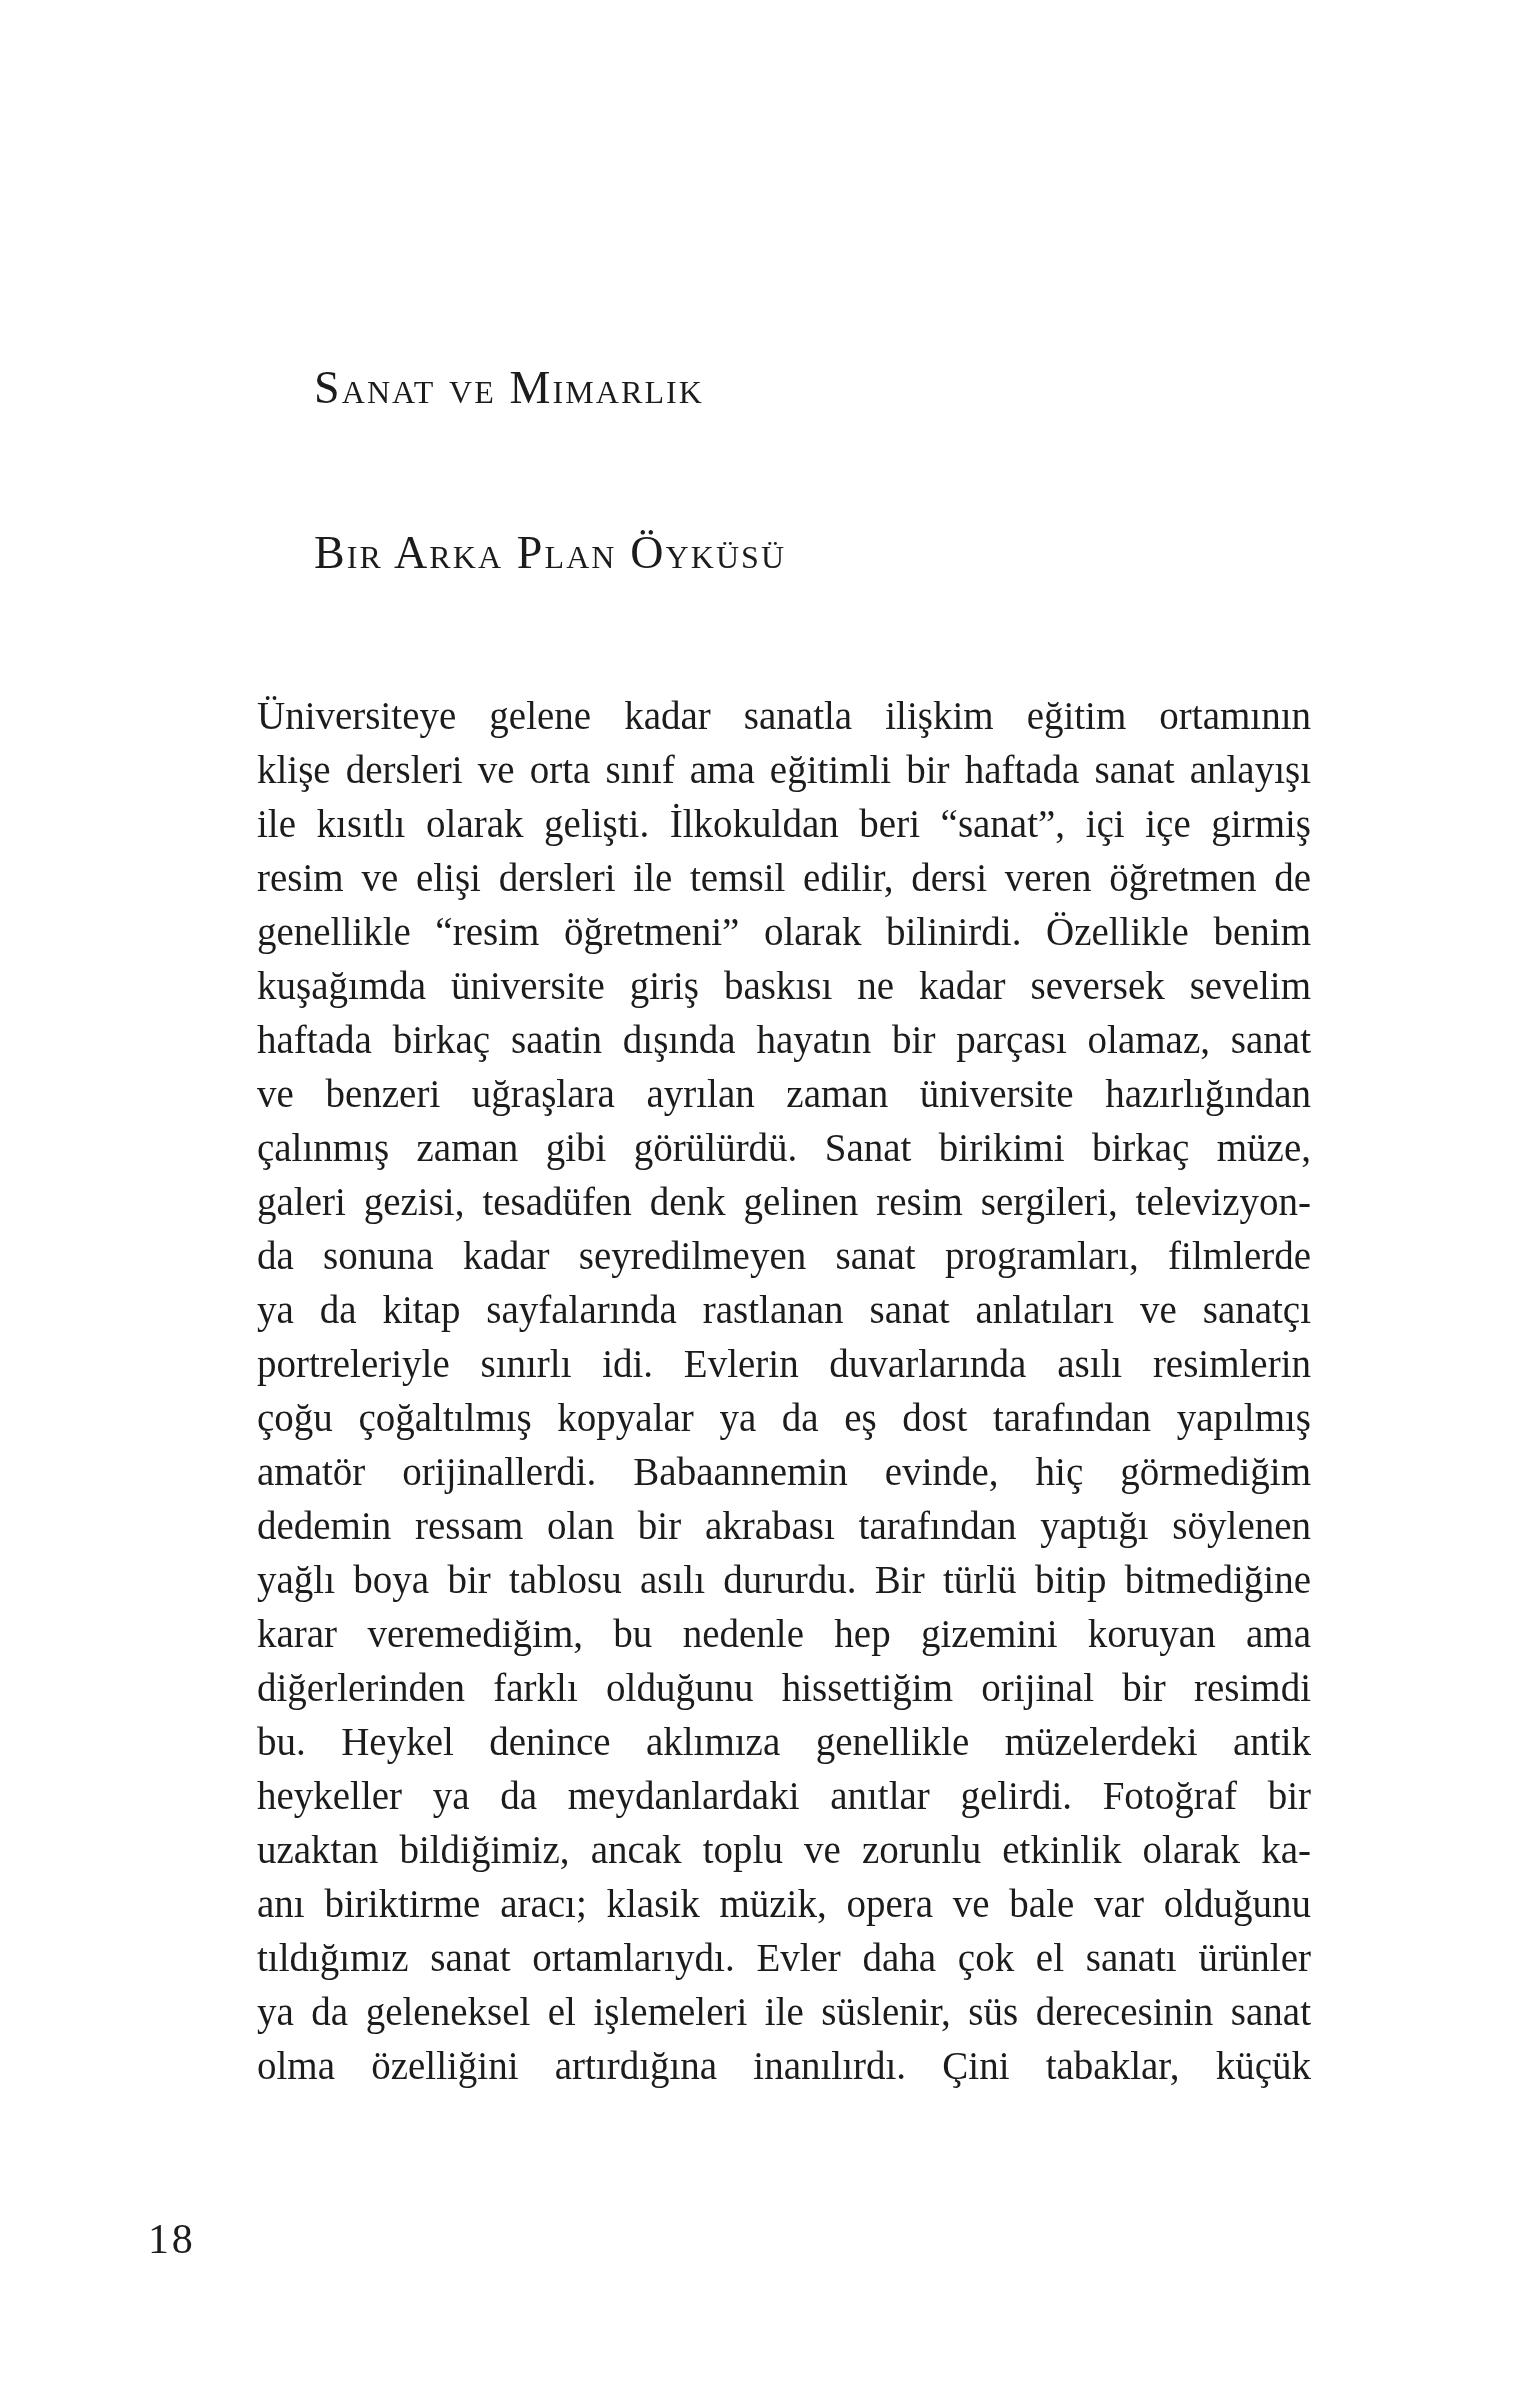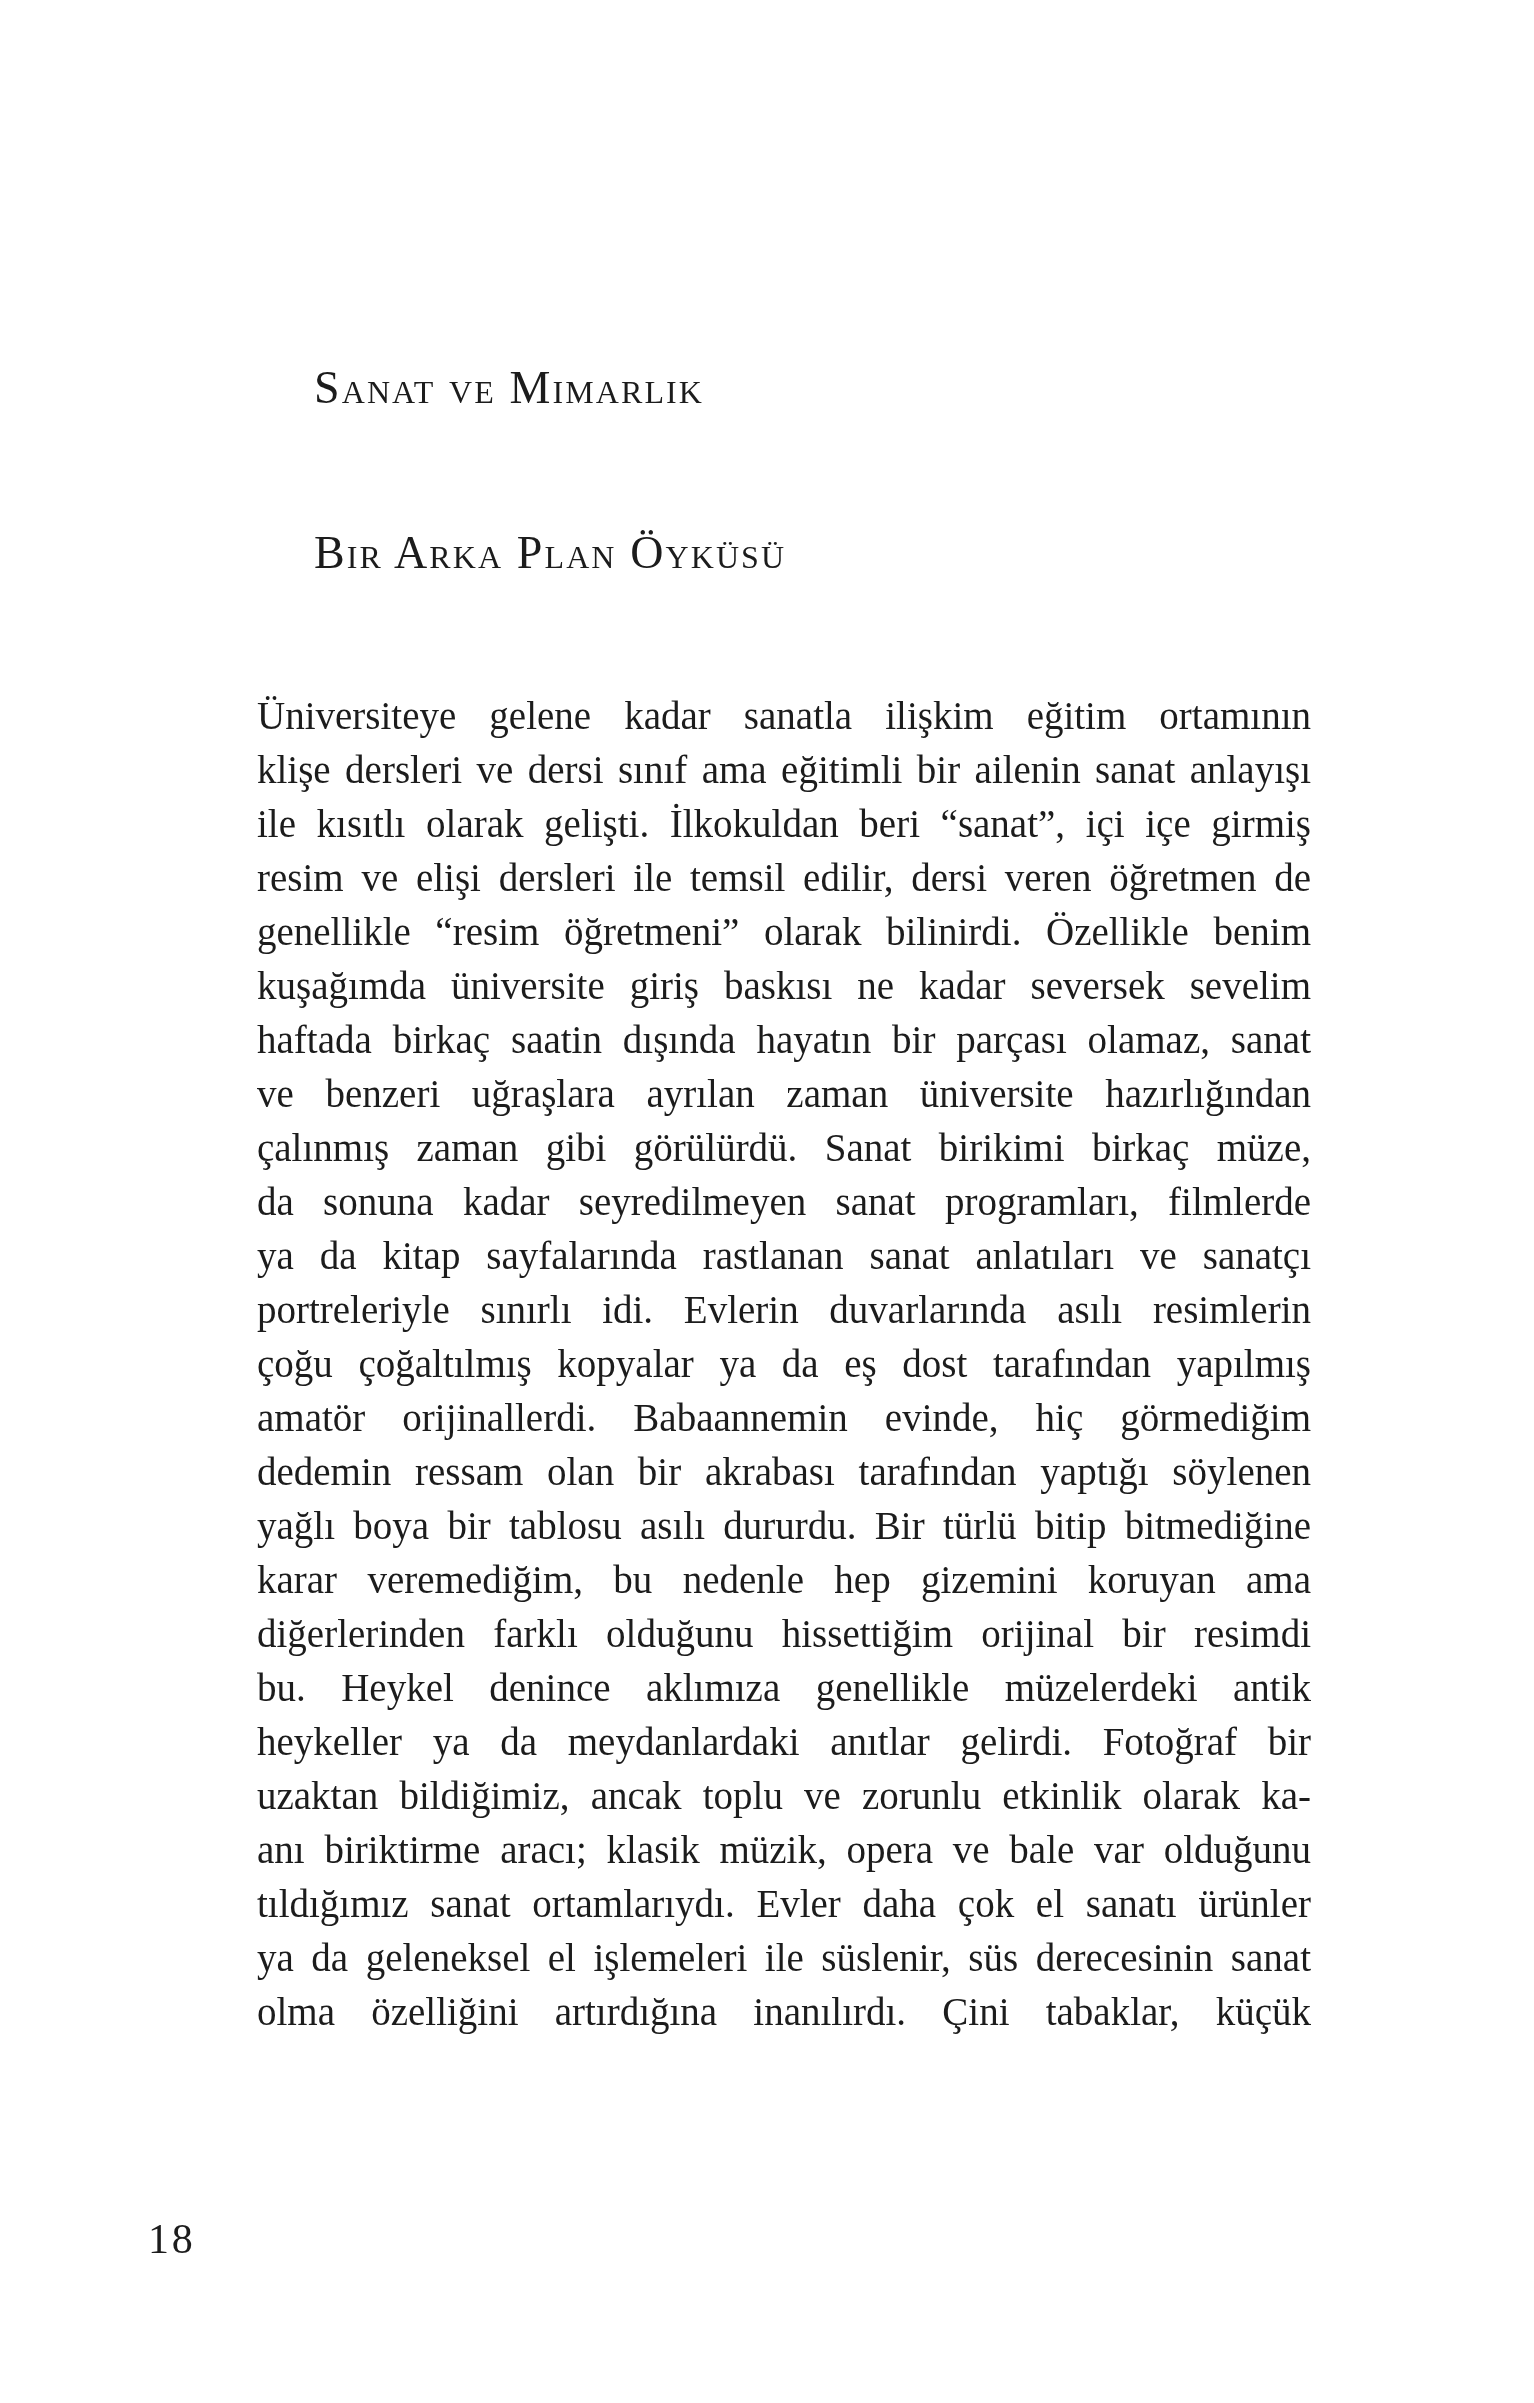--- a/index.html
+++ b/index.html
@@ -69,28 +69,29 @@
 <body>
 
 <div class="page">
 
   <h1 class="heading h-section">Sanat ve Mimarlık</h1>
 
   <h2 class="heading h-subsection">Bir Arka Plan Öyküsü</h2>
 
   <div class="body-text">
     <span class="body-line">Üniversiteye gelene kadar sanatla ilişkim eğitim ortamının</span>
-    <span class="body-line">klişe dersleri ve dersi sınıf ama eğitimli bir ailenin sanat anlayışı</span>
+    <span class="body-line">klişe dersleri ve orta sınıf ama eğitimli bir haftada sanat anlayışı</span>
     <span class="body-line">ile kısıtlı olarak gelişti. İlkokuldan beri “sanat”, içi içe girmiş</span>
     <span class="body-line">resim ve elişi dersleri ile temsil edilir, dersi veren öğretmen de</span>
     <span class="body-line">genellikle “resim öğretmeni” olarak bilinirdi. Özellikle benim</span>
     <span class="body-line">kuşağımda üniversite giriş baskısı ne kadar seversek sevelim</span>
     <span class="body-line">haftada birkaç saatin dışında hayatın bir parçası olamaz, sanat</span>
     <span class="body-line">ve benzeri uğraşlara ayrılan zaman üniversite hazırlığından</span>
     <span class="body-line">çalınmış zaman gibi görülürdü. Sanat birikimi birkaç müze,</span>
+    <span class="body-line">galeri gezisi, tesadüfen denk gelinen resim sergileri, televizyon-</span>
     <span class="body-line">da sonuna kadar seyredilmeyen sanat programları, filmlerde</span>
     <span class="body-line">ya da kitap sayfalarında rastlanan sanat anlatıları ve sanatçı</span>
     <span class="body-line">portreleriyle sınırlı idi. Evlerin duvarlarında asılı resimlerin</span>
     <span class="body-line">çoğu çoğaltılmış kopyalar ya da eş dost tarafından yapılmış</span>
     <span class="body-line">amatör orijinallerdi. Babaannemin evinde, hiç görmediğim</span>
     <span class="body-line">dedemin ressam olan bir akrabası tarafından yaptığı söylenen</span>
     <span class="body-line">yağlı boya bir tablosu asılı dururdu. Bir türlü bitip bitmediğine</span>
     <span class="body-line">karar veremediğim, bu nedenle hep gizemini koruyan ama</span>
     <span class="body-line">diğerlerinden farklı olduğunu hissettiğim orijinal bir resimdi</span>
     <span class="body-line">bu. Heykel denince aklımıza genellikle müzelerdeki antik</span>

